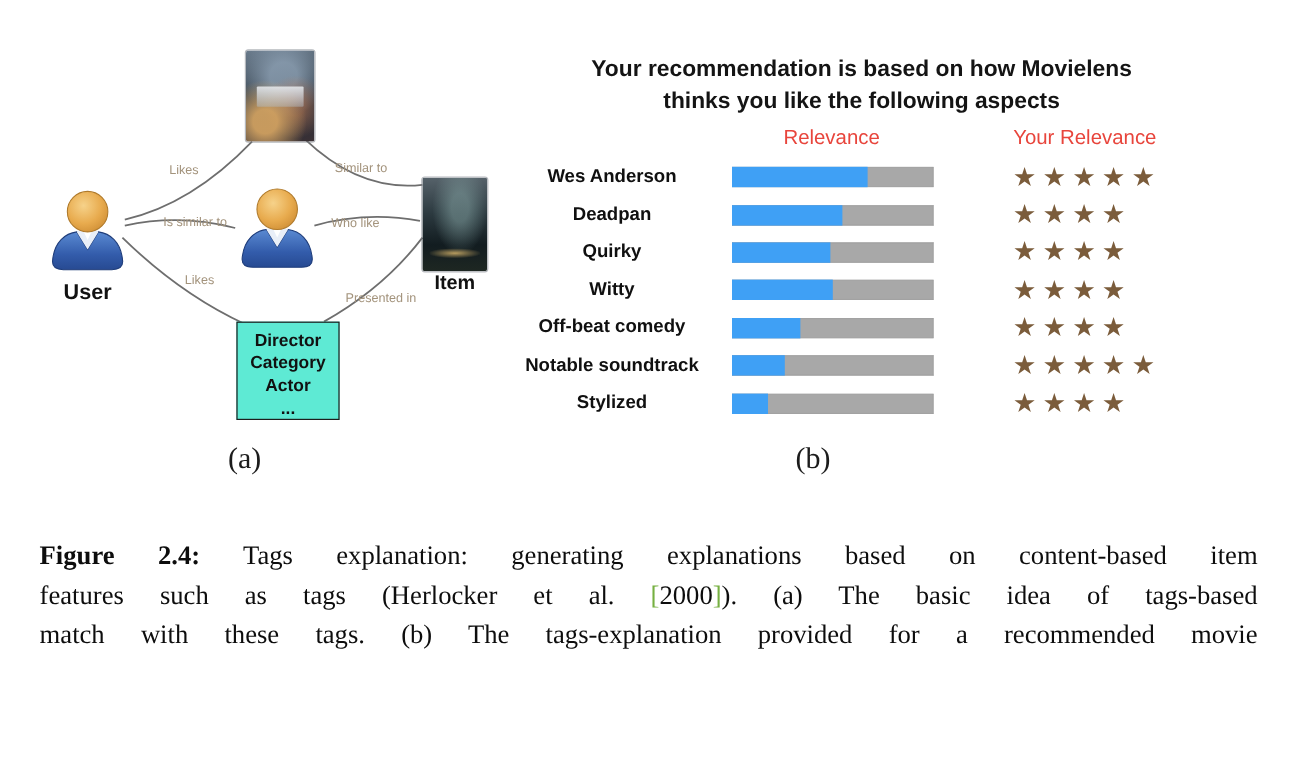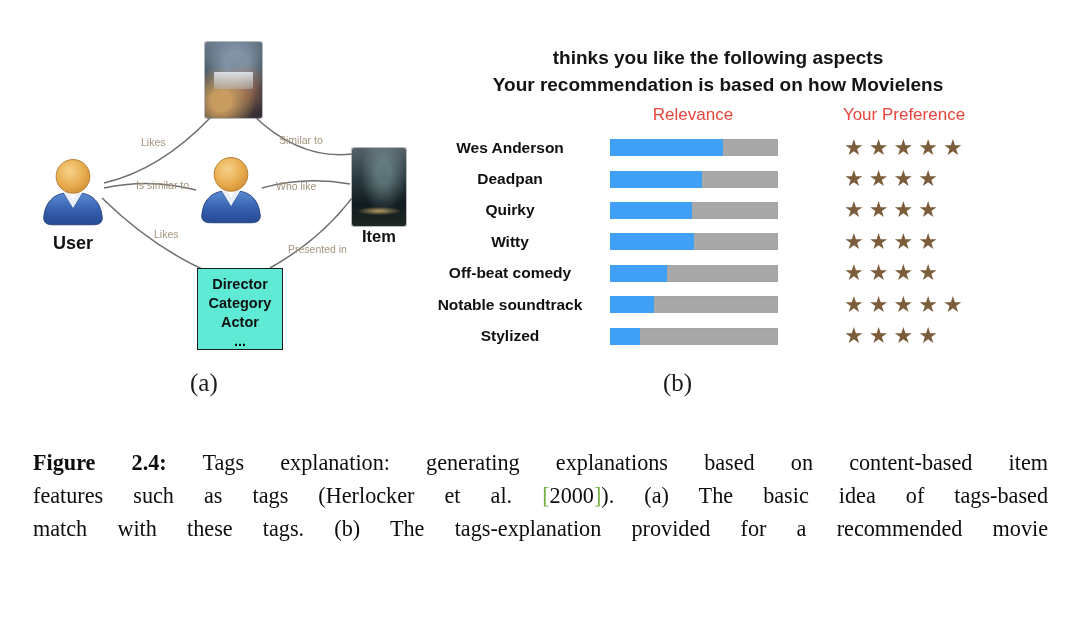--- a/index.html
+++ b/index.html
@@ -149,26 +149,26 @@
 
     <span class="edge-label e0">Likes</span>
     <span class="edge-label e1">Similar to</span>
     <span class="edge-label e2">Is similar to</span>
     <span class="edge-label e3">Who like</span>
     <span class="edge-label e4">Likes</span>
     <span class="edge-label e5">Presented in</span>
   </div>
 
   <div class="chart-title">
+    <div>Your recommendation is based on how Movielens</div>
     <div>thinks you like the following aspects</div>
-    <div>Your recommendation is based on how Movielens</div>
   </div>
 
   <div class="col-header col-relevance">Relevance</div>
-  <div class="col-header col-preference">Your Preference</div>
+  <div class="col-header col-preference">Your Relevance</div>
 
   <div class="rows">
       <div class="row">
         <div class="row-label">Wes Anderson</div>
         <div class="bar-track">
           <div class="bar-fill" style="width: 67%;"></div>
         </div>
         <div class="stars">★★★★★</div>
       </div>
       <div class="row">

